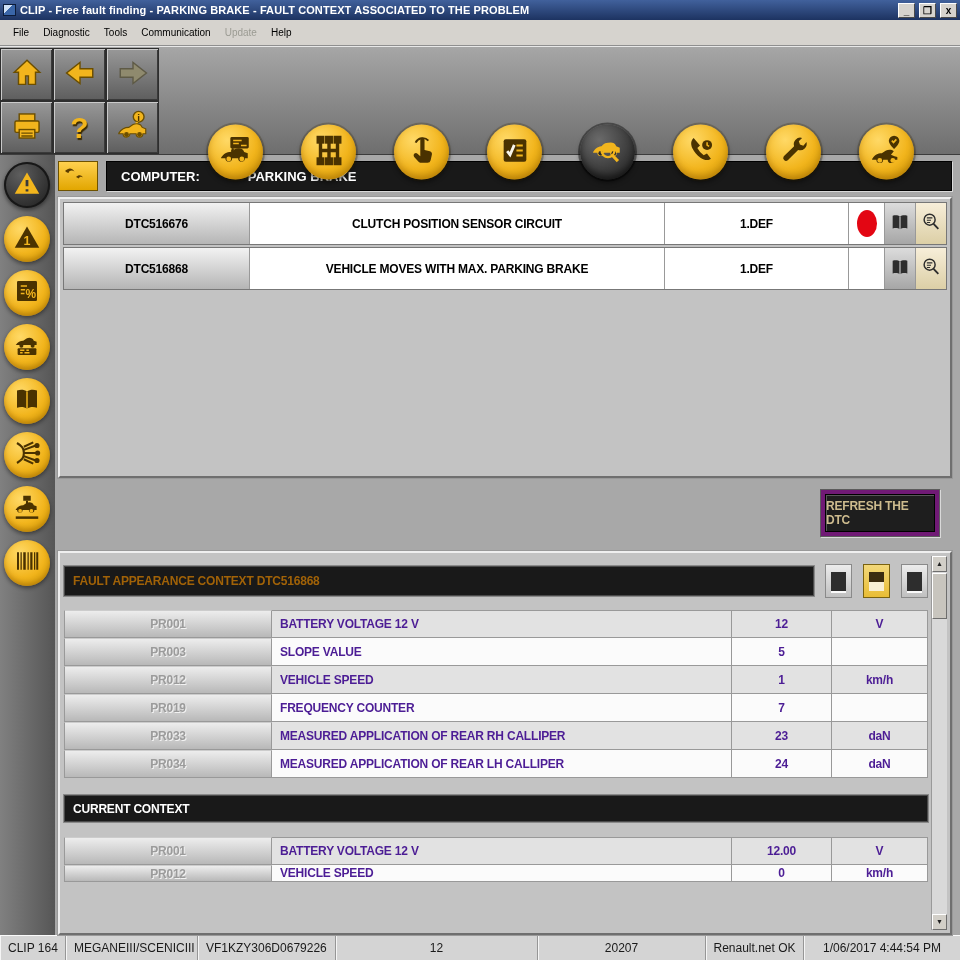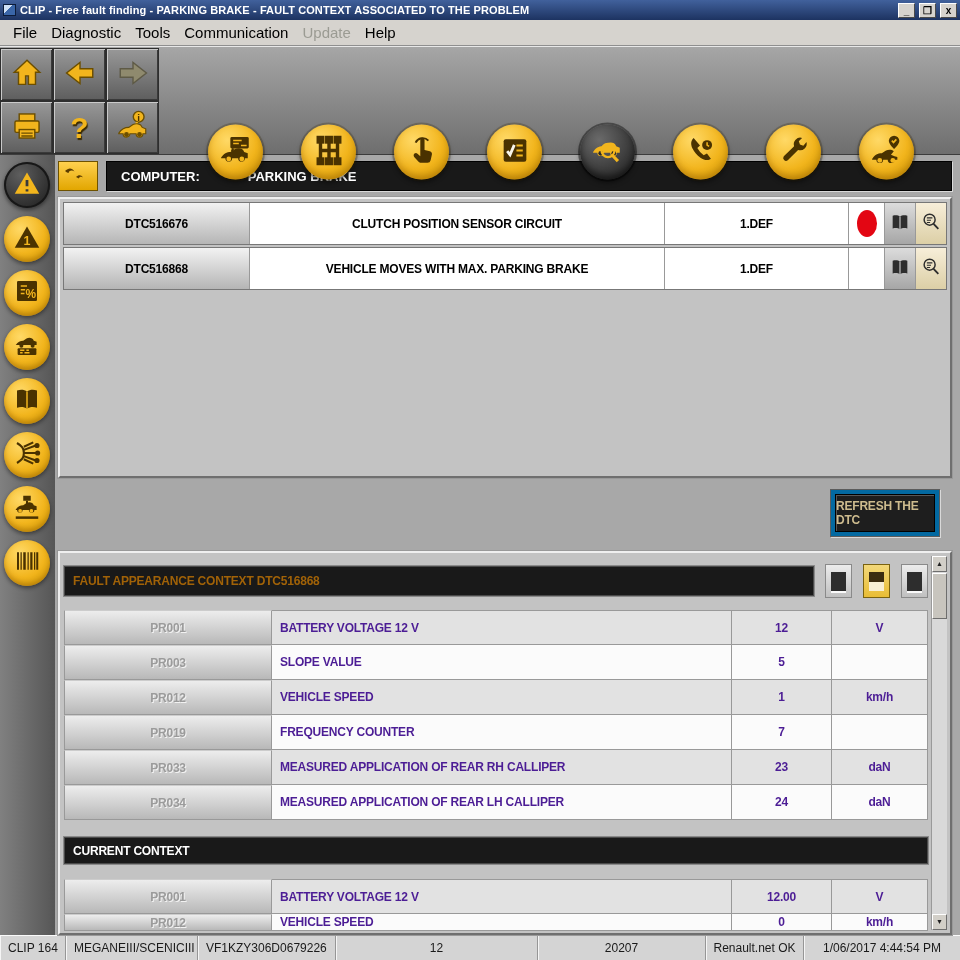--- a/index.html
+++ b/index.html
@@ -13,21 +13,21 @@
   .app-icon { width:13px; height:12px; background:linear-gradient(135deg,#cfe0f5 40%,#3a66a8 40%);
               border:1px solid #0c1c3a; }
   .title-text { color:#fff; font-size:11px; font-weight:700; flex:1; white-space:nowrap;
                 overflow:hidden; letter-spacing:.1px; }
   .win-btn { width:17px; height:15px; background:#d6d3ce; border:1px solid;
              border-color:#fff #4a4a4a #4a4a4a #fff; font-size:10px; line-height:13px;
              text-align:center; font-weight:700; color:#000; }
 
   
   .menubar { height:26px; background:#d6d3ce; display:flex; align-items:center;
-             padding-left:8px; font-size:15px; color:#000; flex:0 0 auto;
+             padding-left:8px; font-size:10px; color:#000; flex:0 0 auto;
              border-bottom:1px solid #8f8f8f; }
   .menu-item { padding:3px 9px 3px 5px; cursor:default; }
   .menu-item.disabled { color:#9b9b93; }
 
   
   .toolbar { height:109px; position:relative; flex:0 0 auto;
              background:linear-gradient(180deg,#a6a6a6,#6e6e6e);
              border-top:1px solid #e8e8e8; border-bottom:1px solid #3c3c3c; }
   .tool-grid { position:absolute; left:0; top:1px; display:grid;
                grid-template-columns:repeat(3,53px); grid-auto-rows:53px; }
@@ -80,22 +80,22 @@
                    border-right:1px solid #999; font-size:12px; font-weight:700;
                    letter-spacing:-.2px; color:#000; }
   .dtc-code { background:linear-gradient(180deg,#f2f2f2,#b5b5b5); }
   .red-dot { width:20px; height:27px; border-radius:50%; background:#e30613; }
   .icon-cell.book { background:linear-gradient(180deg,#dcdcdc,#a6a6a6); }
   .icon-cell.mag  { background:linear-gradient(180deg,#f7eed9,#dccfa6); border-right:none; }
   .icon-cell svg { width:22px; height:22px; }
 
   
   .refresh-band { height:73px; position:relative; flex:0 0 auto; }
-  .refresh-outer { position:absolute; right:12px; top:11px; width:110px; height:48px;
-                   background:#0369a1; border:1px solid #5c5c5c; padding:4px;
+  .refresh-outer { position:absolute; right:12px; top:11px; width:120px; height:48px;
+                   background:#701a75; border:1px solid #5c5c5c; padding:4px;
                    box-shadow:1px 1px 0 #d9d9d9; }
   .refresh-btn { width:100%; height:100%; background:#1e1e1e; border:1px solid #000;
                  box-shadow:inset 1px 1px 0 #575757; color:#cdbb8e; font-weight:700;
                  font-size:12px; display:flex; align-items:center; justify-content:center;
                  font-family:"Liberation Sans", sans-serif; letter-spacing:-.2px; }
 
   
   .lower-panel { flex:1; position:relative; background:#c3c3c3; min-height:0;
                  border:2px solid; border-color:#efefef #6f6f6f #6f6f6f #efefef;
                  box-shadow:0 0 0 1px #999; padding:11px 22px 0 4px; overflow:hidden; }
@@ -103,21 +103,21 @@
   .ctx-bar { flex:1; background:#191919; color:#a16207; font-weight:700; font-size:12px;
              height:30px; display:flex; align-items:center; padding-left:8px;
              border:1px solid #4a4a4a; box-shadow:0 0 0 1px #8a8a8a; letter-spacing:-.2px; }
   .view-btn { width:27px; height:34px; flex:0 0 auto;
               background:linear-gradient(180deg,#ececec,#c0c0c0); border:1px solid #8a8a8a;
               display:flex; align-items:center; justify-content:center; }
   .vb-icon { width:15px; height:19px; background:#2d2d2d; box-shadow:0 2px 0 #fafafa; }
   .view-btn.selected { background:linear-gradient(180deg,#f3d87a,#e9bd35); border:1px solid #7a6210; }
   .view-btn.selected .vb-icon { background:linear-gradient(180deg,#3c2d10 52%,#f8efd4 52%); box-shadow:none; }
 
-  .p-row { display:grid; grid-template-columns:208px 1fr 100px 96px; height:35px; }
+  .p-row { display:grid; grid-template-columns:208px 1fr 100px 96px; height:28px; }
   .p-row > div { display:flex; align-items:center; font-size:12px; font-weight:700;
                  letter-spacing:-.2px; border:1px solid #999; border-top:none; color:#4c1d95; }
   .p-code { justify-content:center; background:linear-gradient(180deg,#ededed,#b8b8b8) !important;
             color:#9b9b9b !important; text-shadow:1px 1px 0 #f2f2f2; border-top:1px solid #ccc !important; }
   .p-desc { padding-left:8px; border-left:none !important; }
   .p-val, .p-unit { justify-content:center; border-left:none !important; }
   .rows-block .p-row:nth-child(odd)  > div:not(.p-code) { background:#e2e2e2; }
   .rows-block .p-row:nth-child(even) > div:not(.p-code) { background:#fbfbfb; }
   .rows-block .p-row:first-child > div { border-top:1px solid #999; }
   .p-row.partial { height:17px; overflow:hidden; }

